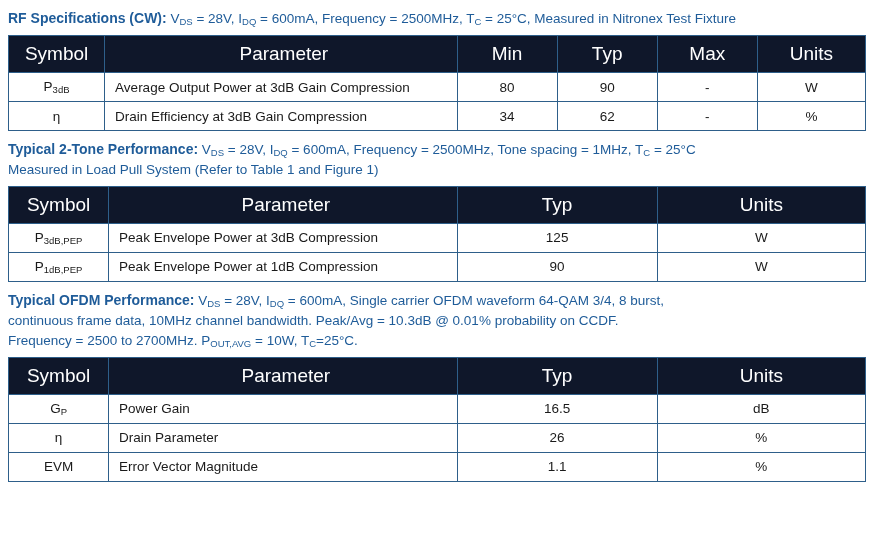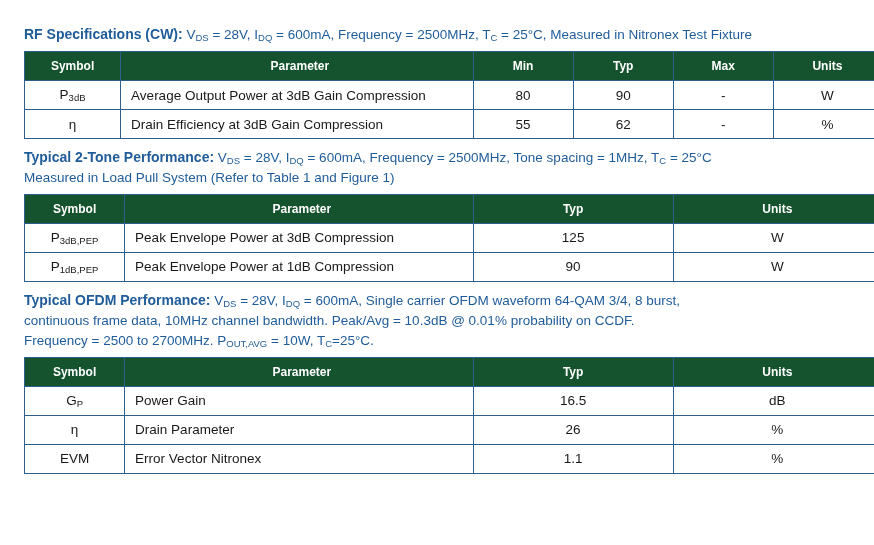--- a/index.html
+++ b/index.html
@@ -11,21 +11,21 @@
     width: 874px;
     height: 545px;
     font-family: "Liberation Sans", sans-serif;
     color: #1a1a1a;
     overflow: hidden;
   }
   .page {
     position: relative;
     width: 874px;
     height: 406px;
-    padding: 16px;
+    padding: 0;
     box-sizing: border-box;
   }
   .section {
     margin: 0 8px 0 8px;
   }
   .intro {
     font-size: 13.5px;
     line-height: 1.45;
     color: #1f4e79;
     padding: 8px 0 6px 0;
@@ -42,24 +42,24 @@
     font-size: 9.5px;
     vertical-align: -0.25em;
   }
   table.spec {
     border-collapse: collapse;
     width: 858px;
     table-layout: fixed;
     border: 1px solid #2e5f8a;
   }
   table.spec th {
-    background: #14532d;
+    background: #0f172a;
     color: #ffffff;
-    font-weight: bold;
-    font-size: 12px;
+    font-weight: normal;
+    font-size: 19px;
     padding: 7px 4px;
     border: 1px solid #2e5f8a;
     text-align: center;
   }
   table.spec th.param {
     text-align: center;
     padding-left: 10px;
   }
   table.spec td {
     border: 1px solid #2e5f8a;
@@ -108,21 +108,21 @@
               <td class="sym">P<sub>3dB</sub></td>
               <td class="param">Average Output Power at 3dB Gain Compression</td>
               <td>80</td>
               <td>90</td>
               <td>-</td>
               <td>W</td>
             </tr>
             <tr>
               <td class="sym">η</td>
               <td class="param">Drain Efficiency at 3dB Gain Compression</td>
-              <td>55</td>
+              <td>34</td>
               <td>62</td>
               <td>-</td>
               <td>%</td>
             </tr>
           </tbody>
         </table>
       </div>
       <div class="section">
         <div class="intro"><span class="head">Typical 2-Tone Performance:</span><span class="body"> V<sub>DS</sub> = 28V, I<sub>DQ</sub> = 600mA, Frequency = 2500MHz, Tone spacing = 1MHz, T<sub>C</sub> = 25°C<br>Measured in Load Pull System (Refer to Table 1 and Figure 1)</span></div>
         <table class="spec">
@@ -181,21 +181,21 @@
               <td>dB</td>
             </tr>
             <tr>
               <td class="sym">η</td>
               <td class="param">Drain Parameter</td>
               <td>26</td>
               <td>%</td>
             </tr>
             <tr>
               <td class="sym">EVM</td>
-              <td class="param">Error Vector Nitronex</td>
+              <td class="param">Error Vector Magnitude</td>
               <td>1.1</td>
               <td>%</td>
             </tr>
           </tbody>
         </table>
       </div>
     </div>
 </div>
 
 </body></html>

